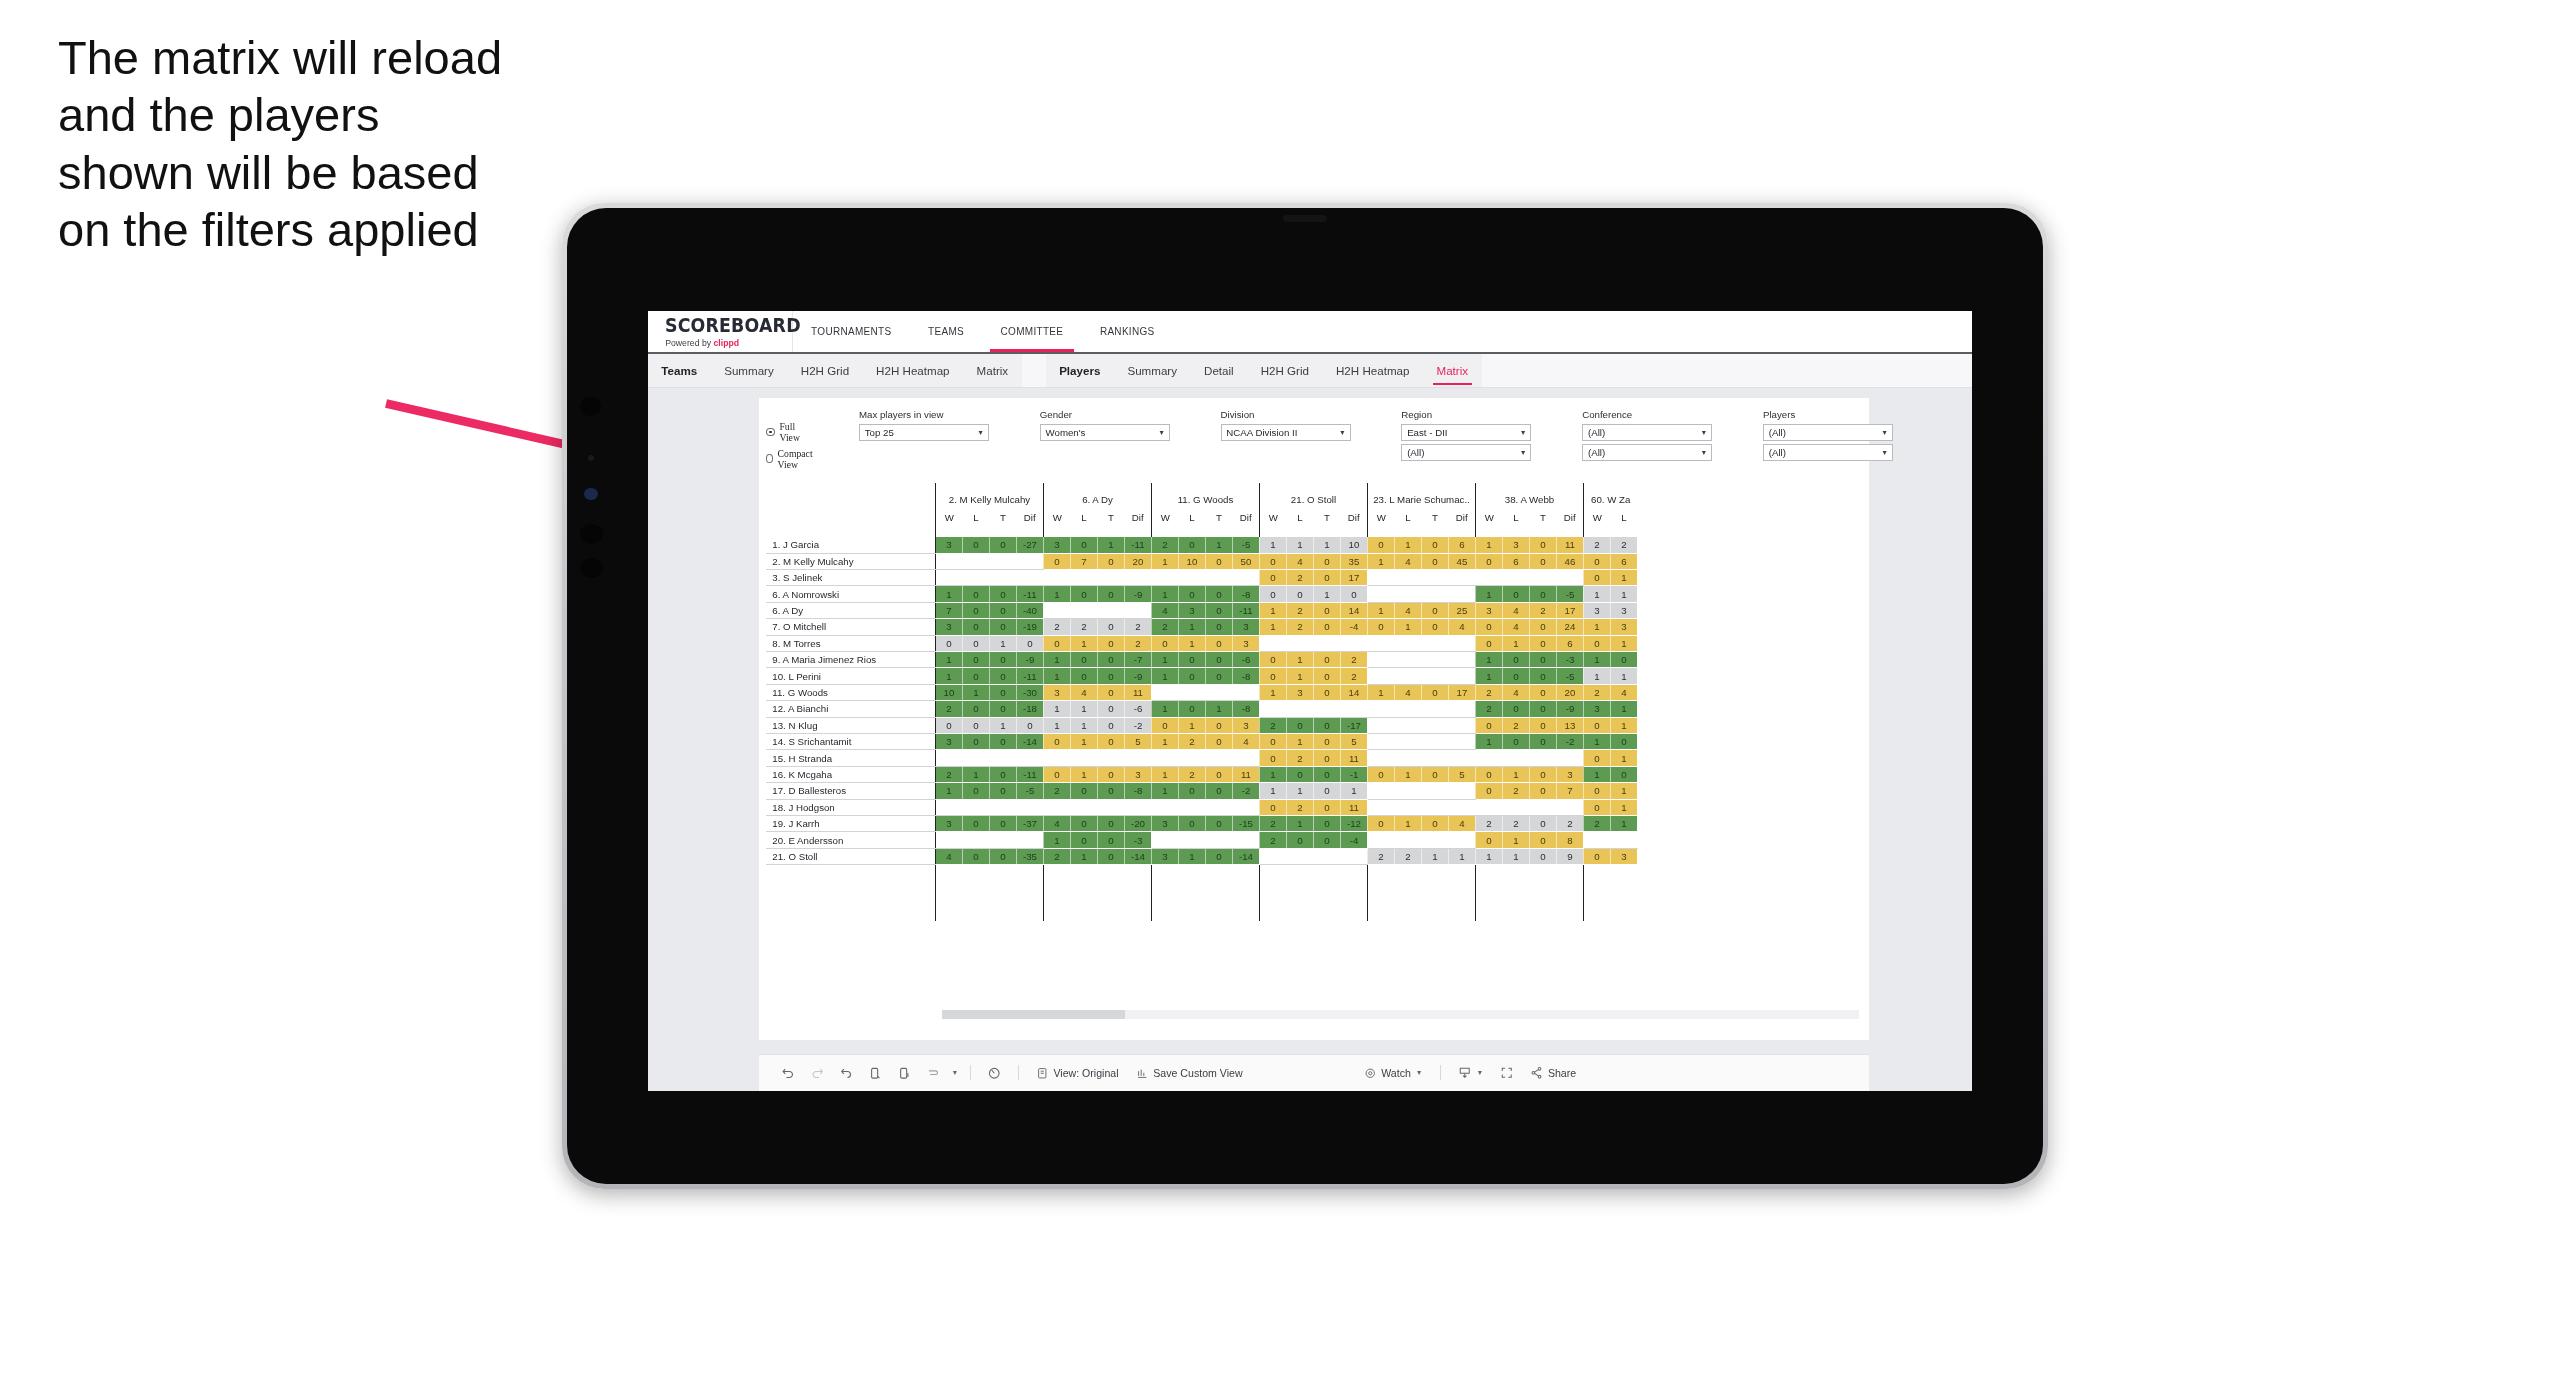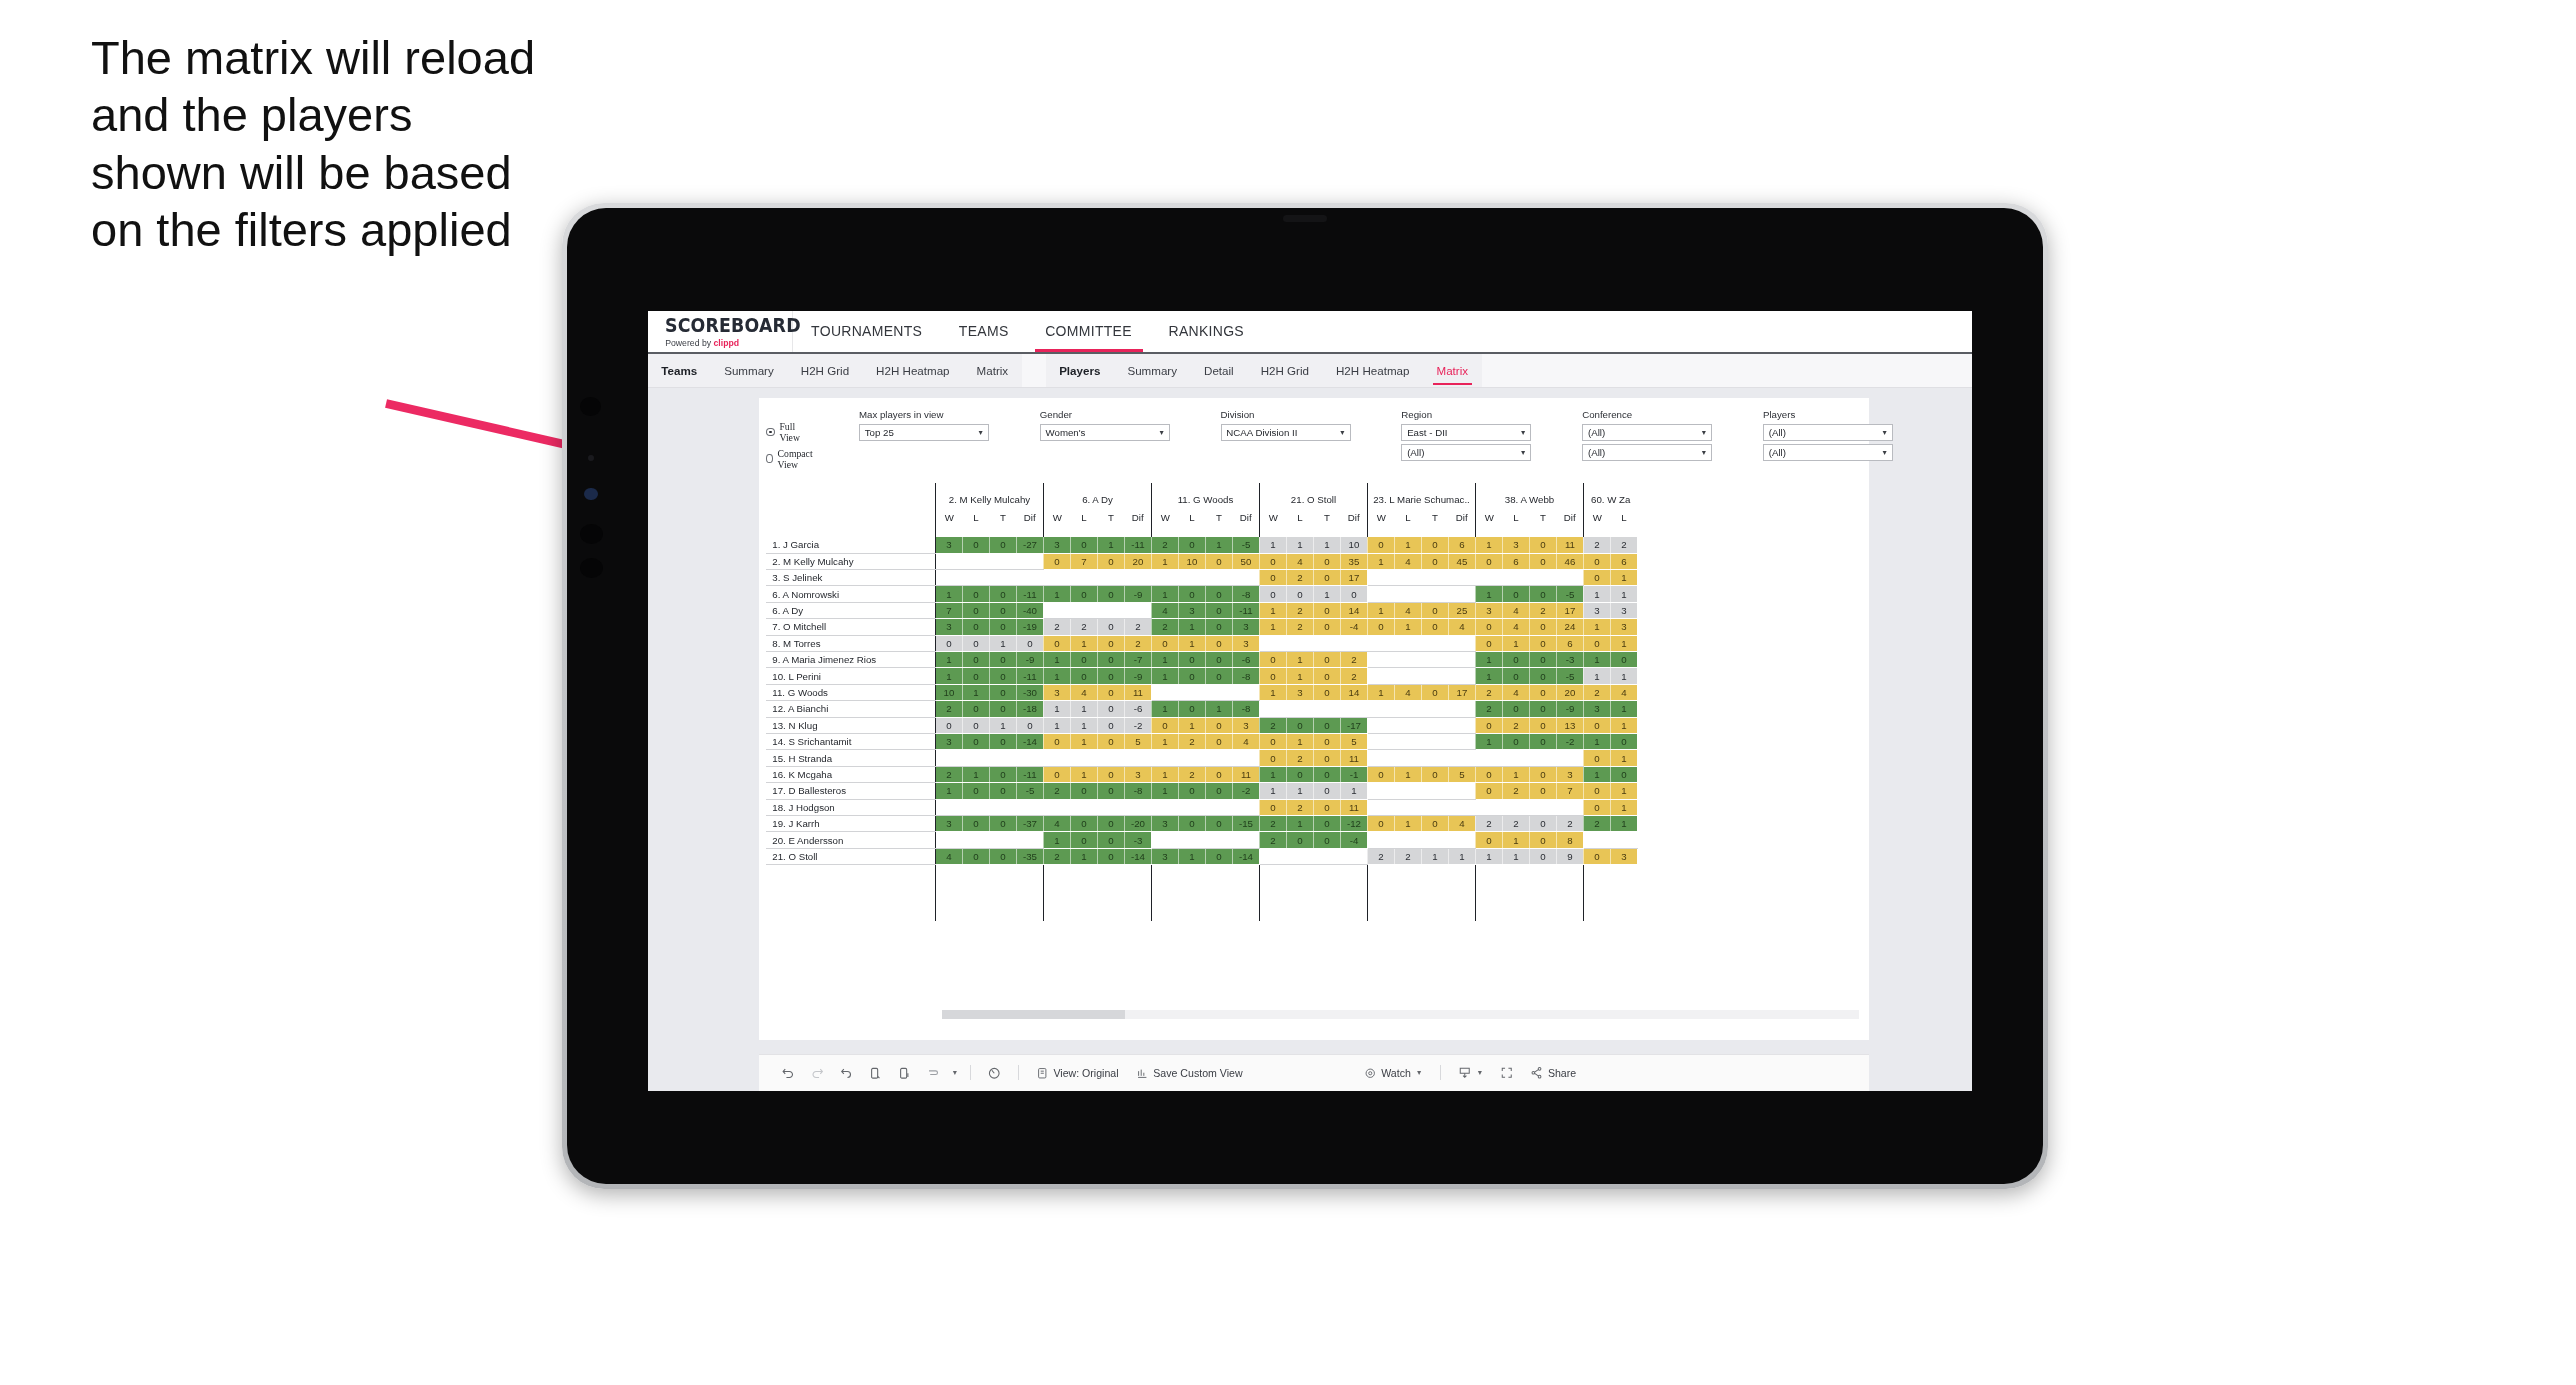--- a/index.html
+++ b/index.html
@@ -1,21 +1,21 @@
 <!DOCTYPE html>
 <html><head>
 <meta charset="utf-8">
 <style>
   * { margin:0; padding:0; box-sizing:border-box; }
   html,body { width:2576px; height:1386px; background:#ffffff; overflow:hidden; }
   body { font-family:"Liberation Sans", sans-serif; }
 
   
   #annotation {
-    position:absolute; left:91px; top:29px; width:454px;
+    position:absolute; left:58px; top:29px; width:454px;
     font-size:47px; line-height:1.22; color:#111111; font-weight:400;
   }
   #arrow-svg { position:absolute; left:0; top:0; width:2576px; height:1386px; pointer-events:none; }
 
   
   #tablet-frame {
     position:absolute; left:562px; top:203px; width:1486px; height:986px;
     background:linear-gradient(180deg,#d9dadc 0%, #c3c5c8 45%, #b3b5b8 100%);
     border-radius:42px; padding:4.8px;
     box-shadow:0 5.8px 21px rgba(0,0,0,0.30);
@@ -40,21 +40,21 @@
 
   
   #topnav { height:43px; background:#ffffff; display:flex; align-items:stretch;
             border-bottom:2.9px solid #5a5d63; }
   #brand { width:145px; display:flex; flex-direction:column; justify-content:center;
            padding-left:17.4px; border-right:1px solid #e7e7e9; }
   #brand-title { font-size:19.3px; font-weight:700; letter-spacing:0.2px; color:#262b35;
                  font-family:"DejaVu Sans", sans-serif; transform:scaleX(0.9); transform-origin:left; }
   #brand-sub { font-size:8.7px; color:#3a3d44; margin-top:1px; }
   #brand-sub b { color:#e8235a; font-weight:700; }
-  .topnav-item { display:flex; align-items:center; padding:0 18.3px; font-size:14px;
+  .topnav-item { display:flex; align-items:center; padding:0 18.3px; font-size:10px;
                  color:#33363c; letter-spacing:0.3px; position:relative; }
   .topnav-item.active::after { content:""; position:absolute; left:7.7px; right:7.7px; bottom:0;
                                height:2.9px; background:#e8235a; }
 
   
   #subnav { height:34px; background:#f7f7f9; display:flex; align-items:center;
             border-bottom:1px solid #dfdfe3; }
   .subgroup { display:flex; align-items:center; height:100%; background:#f0f0f3; }
   .subgroup + .subgroup { margin-left:24px; }
   .sub-item { font-size:11.6px; color:#3a3d44; padding:0 13.5px; position:relative;

